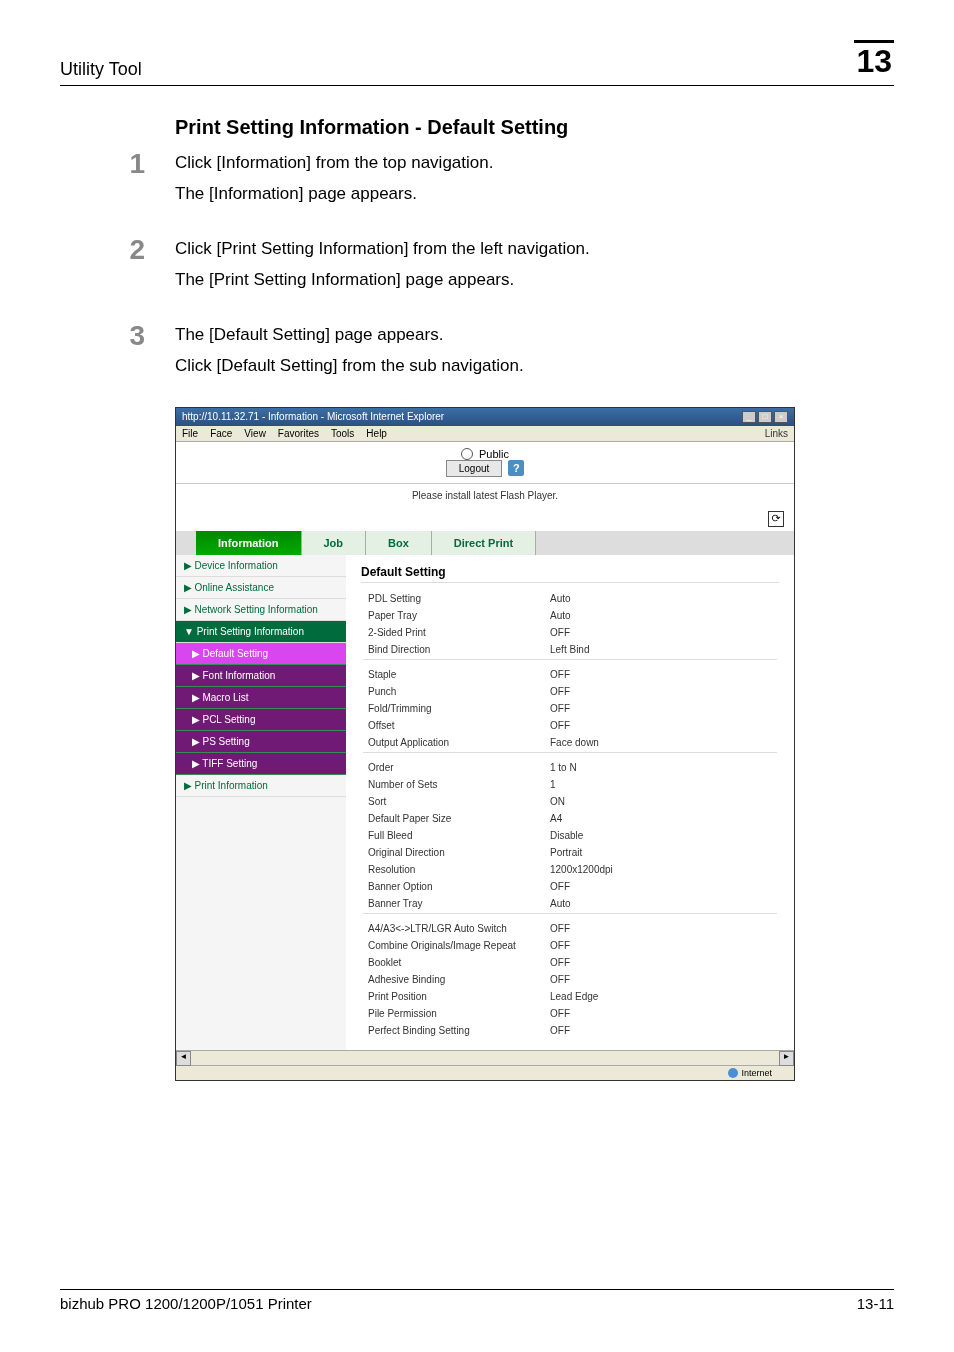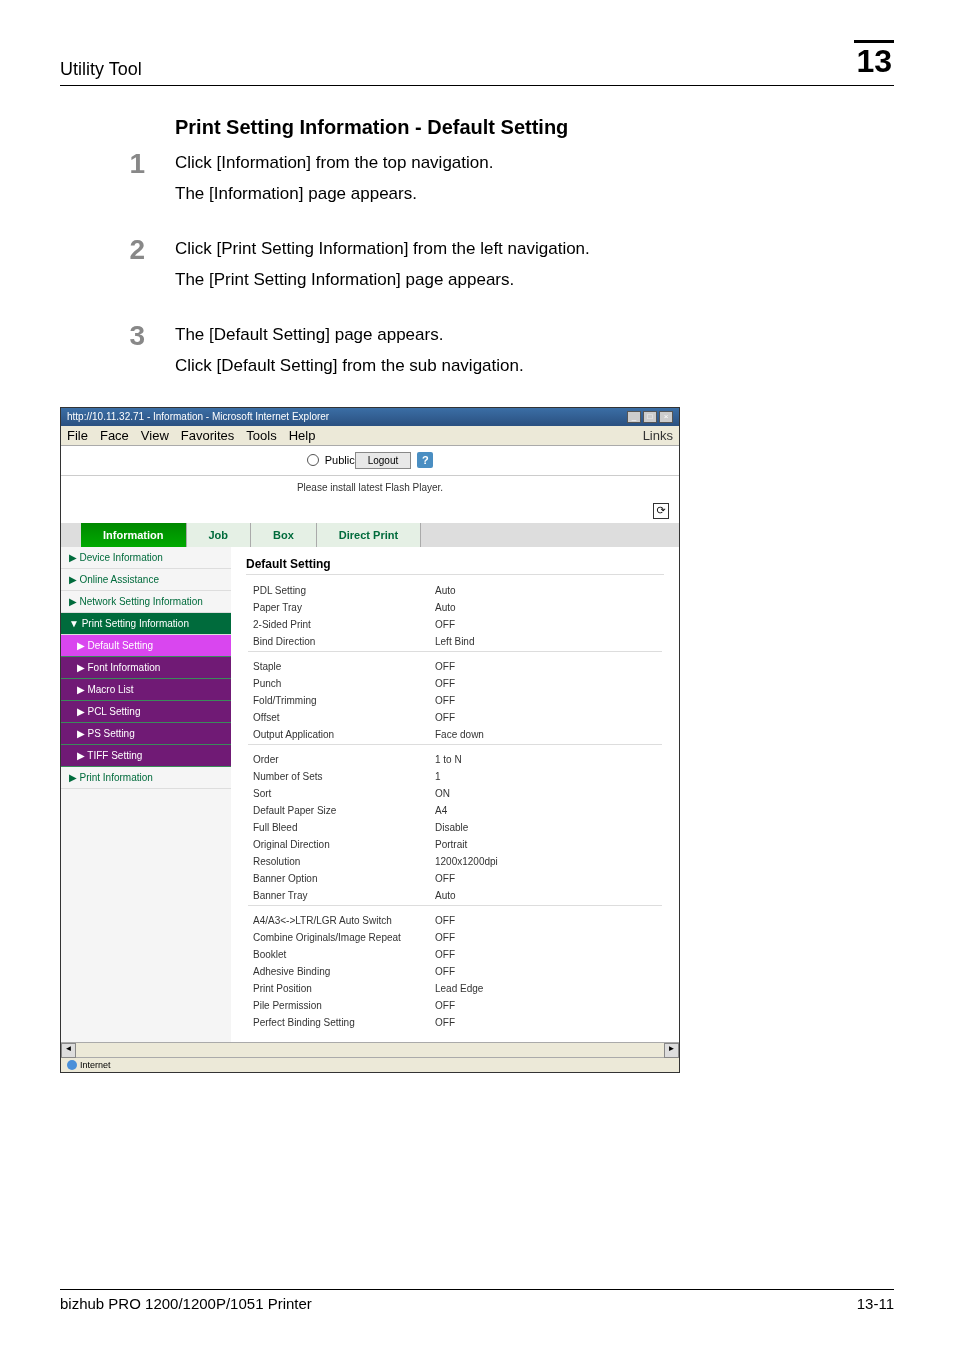--- a/index.html
+++ b/index.html
@@ -50,20 +50,21 @@
       color: #888;
       text-align: right;
       padding-right: 30px;
     }
     .step-text {
       font-size: 17px;
       line-height: 1.8;
       flex: 1;
     }
     .screenshot-container {
+      margin-left: 115px;
       margin-top: 10px;
     }
     .browser-window {
       border: 1px solid #333;
       width: 620px;
       background: #fff;
       font-size: 10px;
     }
     .title-bar {
       background: linear-gradient(#3b6ea5, #2a5080);
@@ -83,40 +84,41 @@
       height: 12px;
       background: #ccc;
       border: 1px solid #555;
       font-size: 8px;
       text-align: center;
       line-height: 10px;
     }
     .menu-bar {
       background: #ece9d8;
       padding: 2px 6px;
-      font-size: 13px;
+      font-size: 10px;
       display: flex;
       gap: 12px;
       border-bottom: 1px solid #aaa;
       justify-content: space-between;
     }
     .menu-items {
       display: flex;
       gap: 12px;
     }
     .links-label {
       color: #333;
     }
     .top-bar {
       display: flex;
       justify-content: center;
       align-items: center;
       padding: 6px 10px;
       background: #fff;
       border-bottom: 1px solid #ccc;
+      flex-direction: column;
     }
     .user-info {
       display: flex;
       align-items: center;
       gap: 6px;
       font-size: 11px;
     }
     .user-icon {
       width: 12px;
       height: 12px;
@@ -226,21 +228,22 @@
       width: 180px;
     }
     .group-divider {
       border-top: 1px solid #ddd;
       height: 6px;
     }
     .status-bar {
       background: #ece9d8;
       border-top: 1px solid #aaa;
       display: flex;
-      padding: 2px 6px;
+      justify-content: flex-end;
+      padding: 2px 22px;
       font-size: 9px;
     }
     .status-bar span {
       display: flex;
       align-items: center;
       gap: 3px;
     }
     .internet-icon {
       width: 10px;
       height: 10px;

